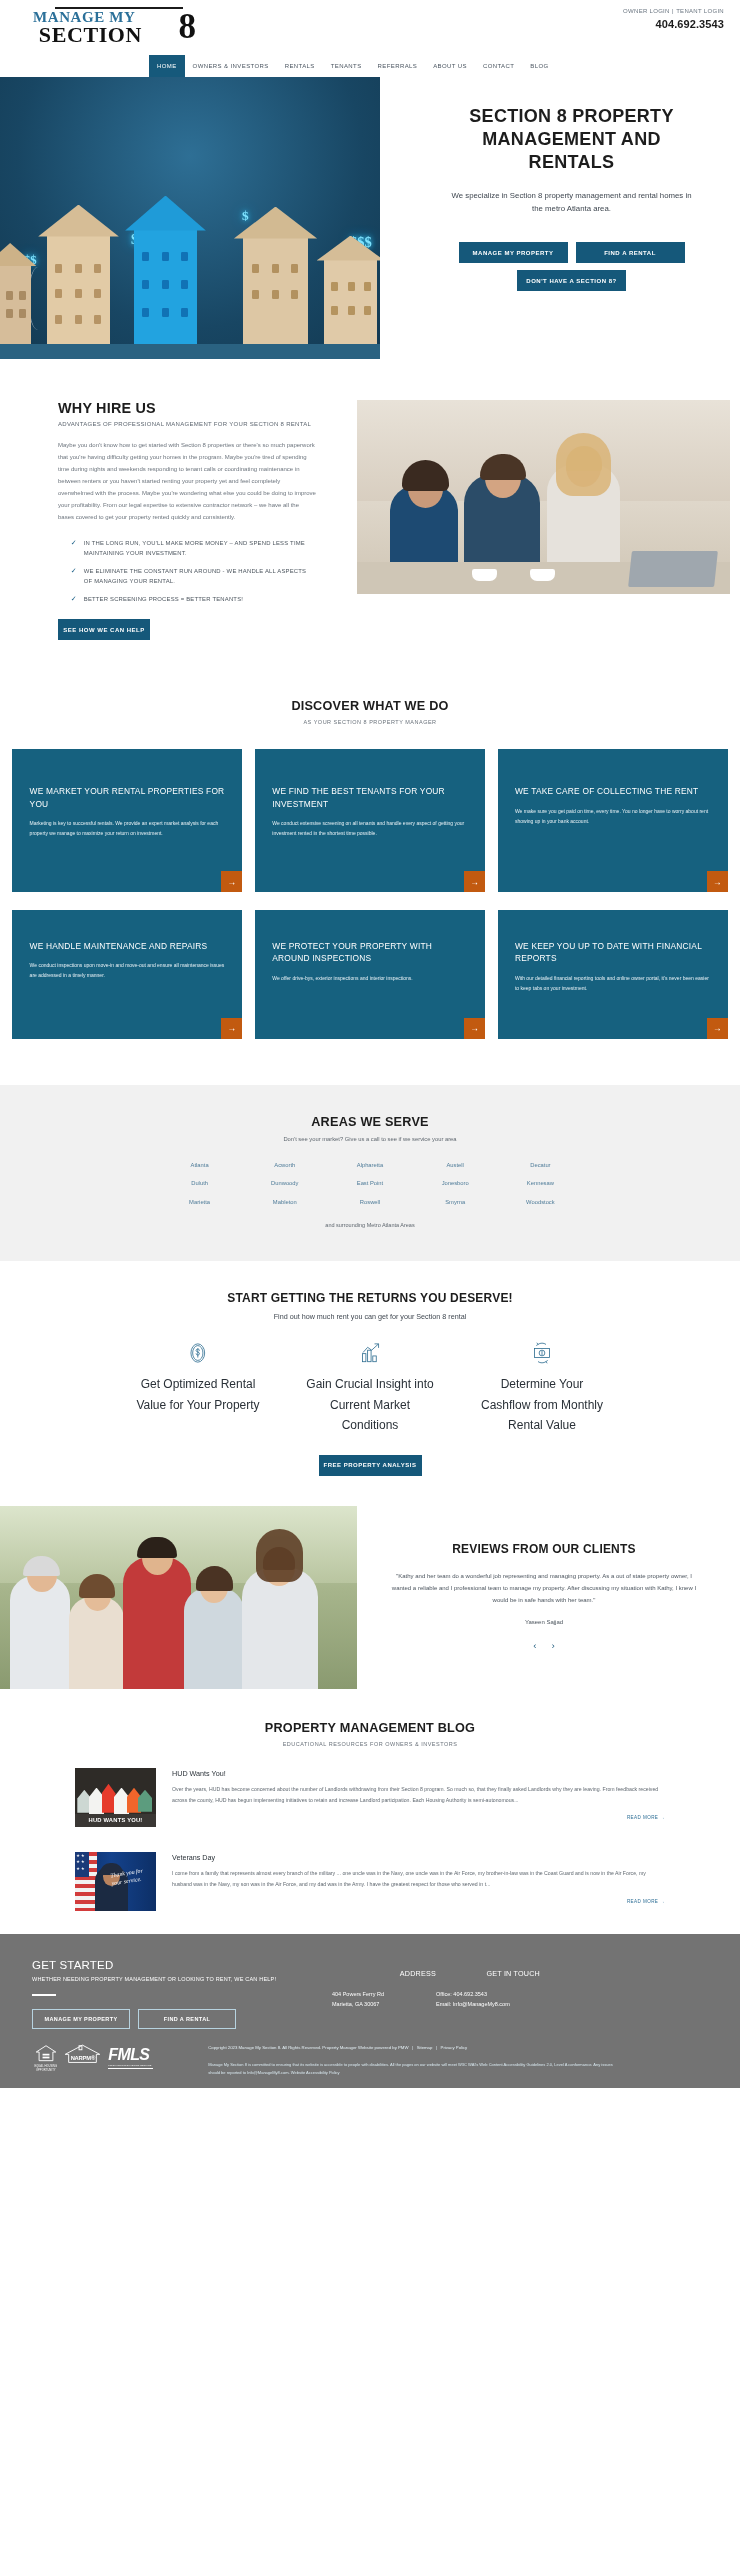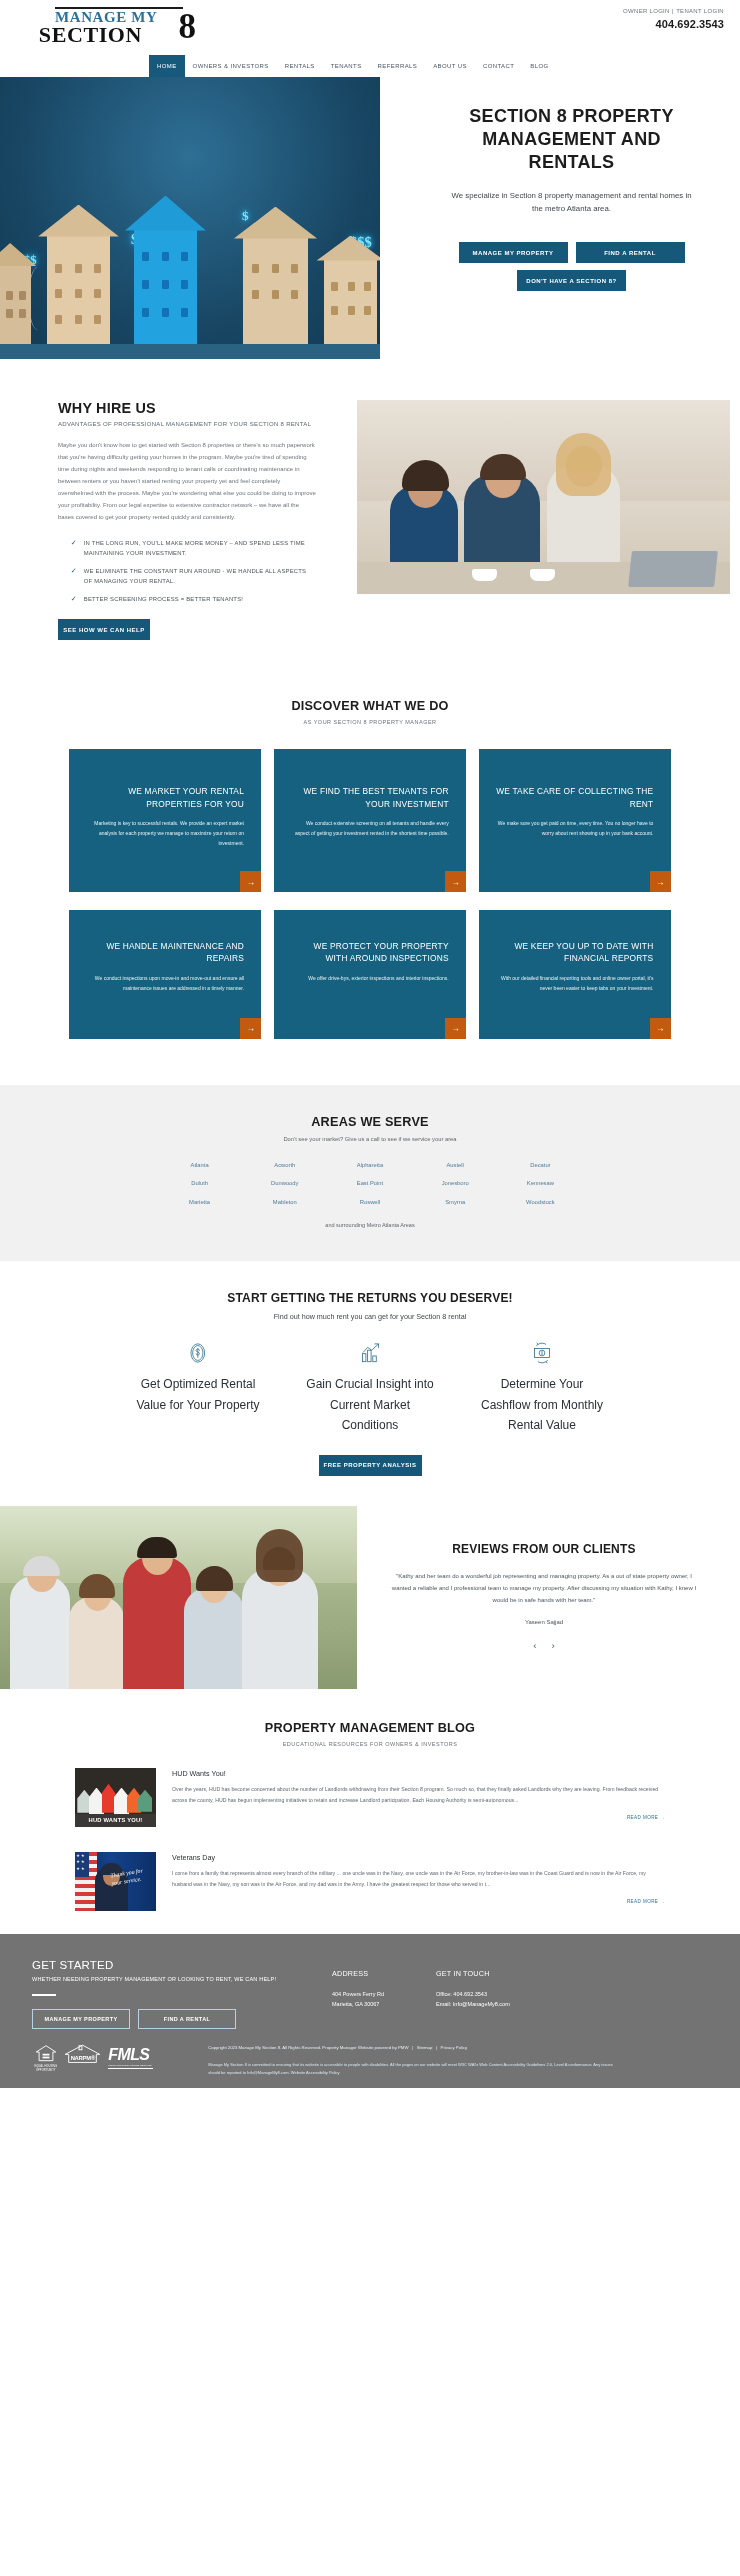--- a/index.html
+++ b/index.html
@@ -21,21 +21,20 @@
     padding: 4.6px 16px 0 33px;
   }
   .logo { width: 167px; padding-top: 2.3px; }
   .logo-rule { height: 1.7px; background: #1b1b1b; width: 128px; margin: 0 0 1.2px 22px; }
   .logo-row1 {
     font-family: "Liberation Serif", serif;
     font-weight: bold;
     font-size: 15px;
     letter-spacing: 0.6px;
     color: #2b7099;
-    margin-left: 22px;
     line-height: 1;
   }
   .logo-row2 {
     font-family: "Liberation Serif", serif;
     font-weight: bold;
     font-size: 22px;
     letter-spacing: 0.6px;
     color: #111;
     line-height: 0.95;
     margin-left: 5.8px;
@@ -113,22 +112,22 @@
   .why-right { flex:1; padding-right: 10.4px; }
   .team-photo { width: 100%; height: 194px; position: relative; overflow:hidden; background:#d9d2c8; }
 
   
   .section-center { text-align:center; }
   .h2c { font-size: 12.7px; font-weight: bold; color:#1d1d1d; letter-spacing:0.2px; }
   .subc { font-size: 5.5px; color:#6a727b; letter-spacing:0.5px; margin-top:5.8px; text-transform: uppercase;}
   .discover { padding: 28px 0 11.5px 0; }
   .cards { display:flex; justify-content:center; gap: 12.7px; margin-top: 24px; }
   .card {
-    width: 192px; height: 143px; background: #16617f; color:#fff;
-    position: relative; padding: 36px 17.3px 0 17.3px; text-align:right;
+    width: 230px; height: 143px; background: #16617f; color:#fff;
+    position: relative; padding: 36px 17.3px 0 17.3px; text-align:left;
   }
   .card.row2 { height: 129px; padding-top: 30px; }
   .card-title { font-size: 8.4px; line-height: 1.5; letter-spacing:0.2px; font-weight: normal; }
   .card-body { font-size: 5px; line-height: 2.0; margin-top: 8px; color:#e9f2f6; }
   .card-arrow {
     position:absolute; right:0; bottom:0; width: 21px; height: 21px;
     background:#c25a10; color:#fff; display:flex; align-items:center; justify-content:center;
     font-size: 8.6px; cursor:pointer;
   }
   .cards2 { display:flex; justify-content:center; gap: 12.7px; margin-top: 17.3px; padding-bottom: 35px; }
@@ -180,21 +179,21 @@
   .f-sub { font-size: 5.5px; line-height: 1.8; margin-top: 4.6px; letter-spacing:0.2px; max-width: 248px;}
   .f-rule { width: 24px; height: 1.7px; background:#fff; margin: 9.2px 0 12.7px 0; }
   .f-btns { display:flex; gap: 8px; }
   .f-btn {
     border:0.6px solid #b7d3e0; background:transparent; color:#fff;
     font-size: 5.5px; letter-spacing:0.4px; font-weight:bold;
     width: 98px; padding: 6.3px 0; text-align:center; cursor:pointer;
   }
   .f-col { width: 104px; padding-top: 10.4px; }
   .f-col.connect { width: 115px; }
-  .f-ch { font-size: 7.2px; letter-spacing:0.2px; }
+  .f-ch { font-size: 7.2px; letter-spacing:0.2px;text-align:right; }
   .f-ctext { font-size: 5.5px; line-height: 1.9; margin-top: 10.4px; }
   .socials { display:flex; gap: 4.6px; margin-top: 10.4px; }
   .soc {
     width: 12px; height: 12px; border:0.6px solid #7fb2c8; border-radius: 50%;
     display:flex; align-items:center; justify-content:center; font-size: 5.2px; color:#fff; cursor:pointer;
   }
   .f-bottom { display:flex; margin-top: 15px; }
   .badges { width: 167px; display:flex; align-items:flex-start; gap: 7px; padding-left: 2.3px;}
   .badge-eho { width: 23px; text-align:center; }
   .legal { flex:1; padding-left: 9.2px; }

